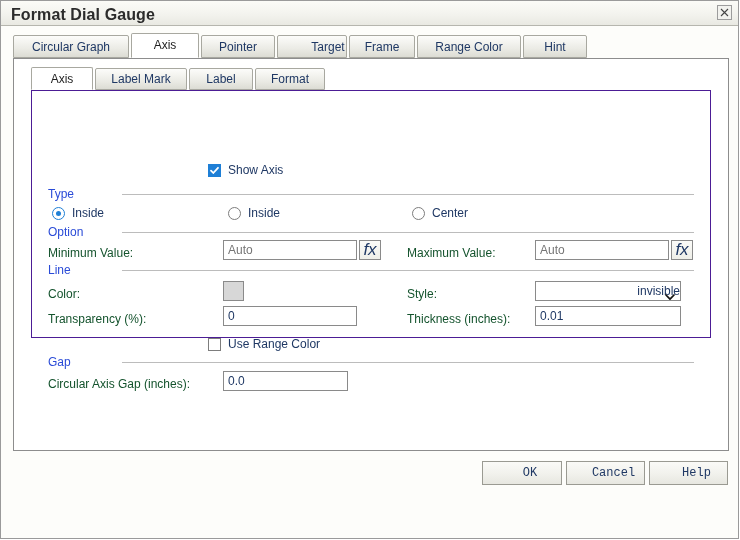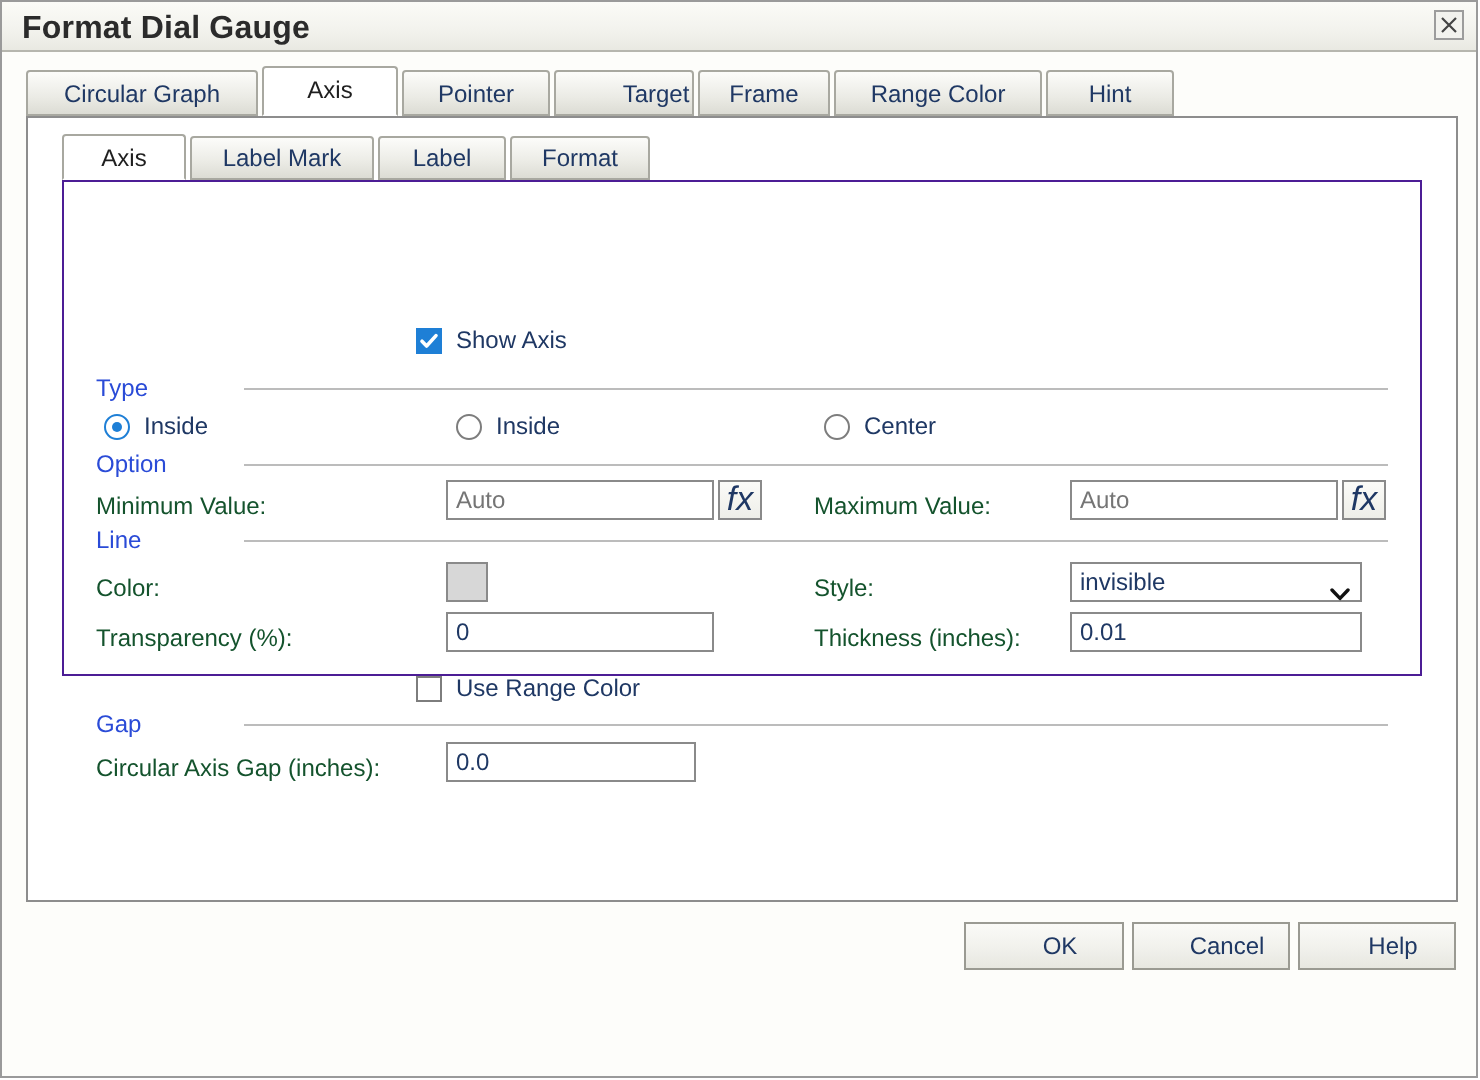--- a/index.html
+++ b/index.html
@@ -276,21 +276,21 @@
     white-space: nowrap;
   }
 
   
   .btn {
     position: absolute;
     height: 24px;
     background: linear-gradient(to bottom, #fafaf7 0%, #f1f1ec 55%, #e7e7e0 100%);
     border: 1px solid #9a9a92;
     box-sizing: border-box;
-    font-family: Liberation Sans, sans-serif;
+    font-family: Liberation Mono, monospace;
     font-size: 12px;
     color: #1f3864;
     text-align: center;
     line-height: 22px;
     cursor: pointer;
     padding-left: 16px;
   }
 </style>
 </head>
 <body>
@@ -363,21 +363,21 @@
       <input class="txtbox placeholder" style="left: 503px; top: 149px; width: 134px;" placeholder="Auto">
       <div class="fxbtn" style="left:639px;top:149px;">fx</div>
 
       <div class="sec-label" style="left:16px;top:172px;">Line</div>
       <div class="sec-rule" style="left:90px;top:179px;width:572px;"></div>
 
       <div class="fld-label" style="left:16px;top:196px;">Color:</div>
       <div class="swatch" style="left:191px;top:190px;background:#d7d7d7;"></div>
 
       <div class="fld-label" style="left:375px;top:196px;">Style:</div>
-      <div class="combo" style="left:503px;top:190px;width:146px;">
+      <div class="combo" style="left:503px;top:190px;width:146px;text-align:right;">
         <span>invisible</span>
         <span class="caret">
           <svg width="10" height="7" viewBox="0 0 10 7" aria-hidden="true">
             <path d="M1 1 L5 5.2 L9 1" stroke="#111" stroke-width="1.7" fill="none" stroke-linecap="round" stroke-linejoin="round"></path>
           </svg>
         </span>
       </div>
 
       <div class="fld-label" style="left:16px;top:221px;">Transparency (%):</div>
       <input class="txtbox" style="left: 191px; top: 215px; width: 134px;" value="0">

